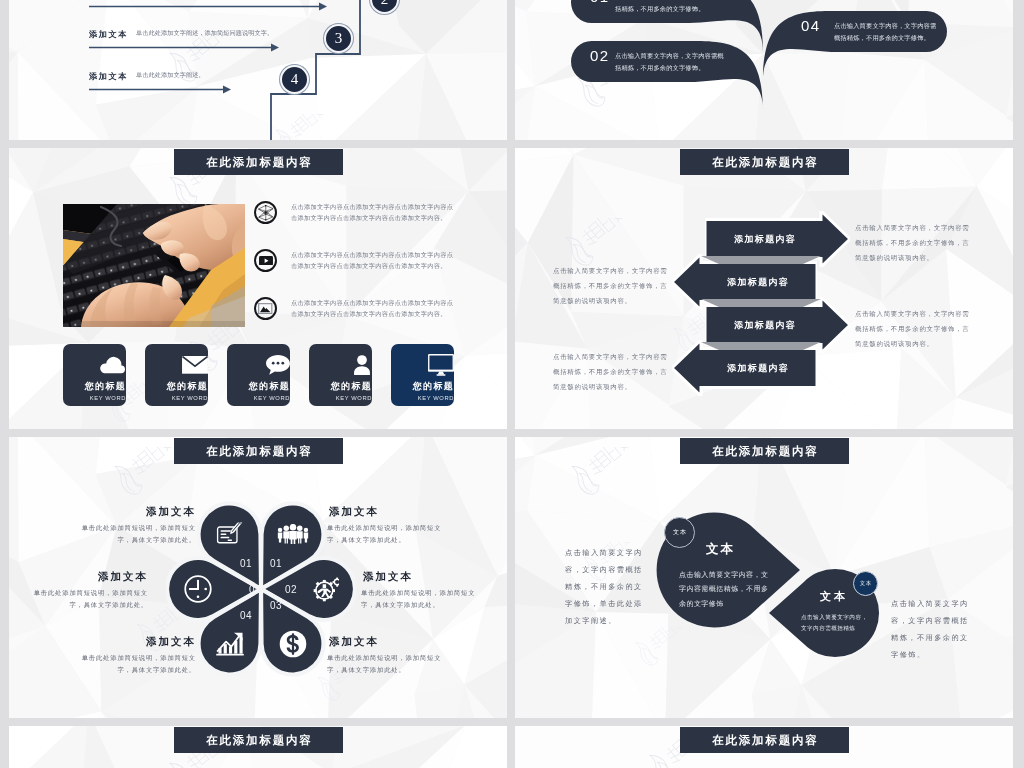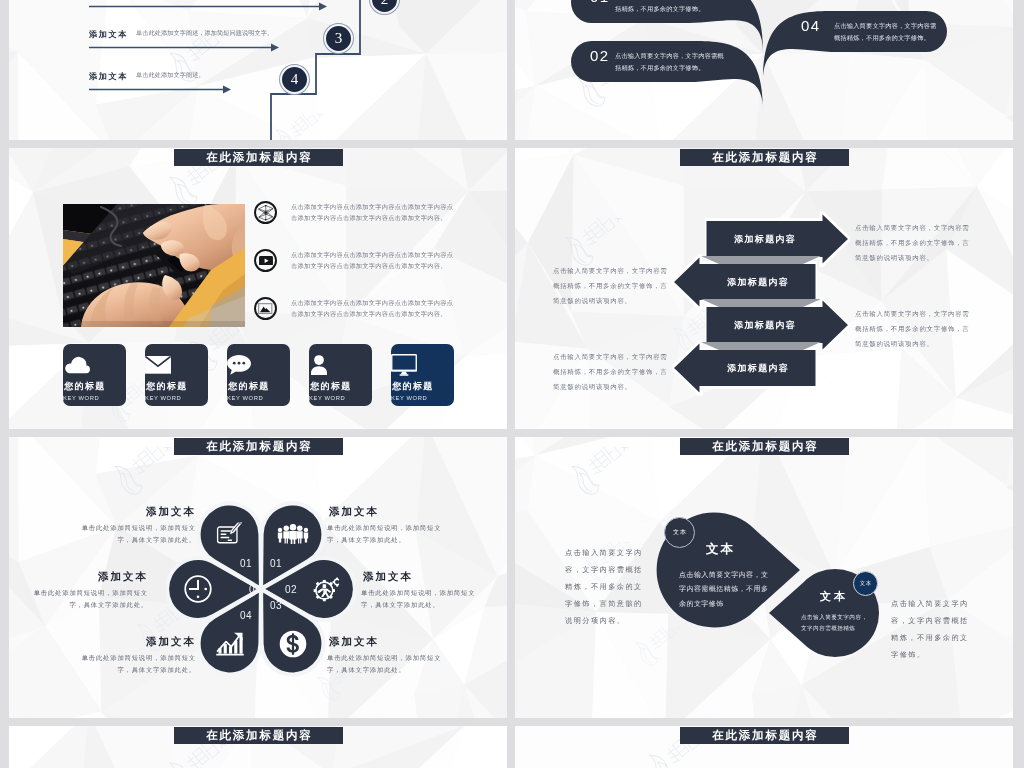--- a/index.html
+++ b/index.html
@@ -4,35 +4,35 @@
 <style>
   html,body{margin:0;padding:0;}
   body{width:1024px;height:768px;background:#dedee0;overflow:hidden;
        font-family:"Liberation Sans","DejaVu Sans",sans-serif;}
   .grid{position:absolute;left:9px;top:-141px;width:1005px;height:1196px;}
   .row{display:flex;gap:8px;height:281px;margin-bottom:8px;}
   .slide{position:relative;width:498px;height:281px;overflow:hidden;background:#f4f5f7;}
   .bg{position:absolute;left:0;top:0;width:498px;height:281px;}
   svg{display:block;}
   .abs{position:absolute;}
-  .titlebar{position:absolute;left:165px;top:1px;width:169px;height:17px;
+  .titlebar{position:absolute;left:165px;top:1px;width:169px;height:26px;
             background:#2c3444;display:flex;align-items:center;justify-content:center;}
   .titlebar span{color:#fff;font-size:11.5px;letter-spacing:1.8px;font-weight:bold;
                  text-indent:1.8px;}
   .wm{position:absolute;pointer-events:none;}
 
   
   .s3photo{position:absolute;left:54px;top:56px;width:182px;height:123px;overflow:hidden;}
   .s3bul{position:absolute;display:flex;align-items:flex-start;}
   .s3ico{width:23px;height:23px;border:2px solid #15171b;border-radius:50%;
          display:flex;align-items:center;justify-content:center;box-sizing:border-box;
          flex:0 0 23px;}
   .s3txt{font-size:6.2px;line-height:1.78;color:#6f7581;width:163px;letter-spacing:.3px;}
   .card{position:absolute;top:196px;width:63px;height:62px;border-radius:7px;
-        background:#2c3444;display:flex;flex-direction:column;align-items:flex-start;}
+        background:#2c3444;display:flex;flex-direction:column;align-items:flex-end;}
   .card.hl{background:#13335c;}
   .cardic{height:30px;display:flex;align-items:center;justify-content:center;margin-top:6px;}
   .cardt{color:#fff;font-size:9px;letter-spacing:1.3px;text-indent:1.3px;font-weight:bold;}
   .cards{color:#e0e4ea;font-size:5.8px;letter-spacing:.6px;margin-top:2px;font-family:"Liberation Sans",sans-serif;}
 
   
   .s4arrow{position:absolute;}
   .s4arrow .lbl{position:absolute;inset:0;display:flex;align-items:center;justify-content:center;
         color:#fff;font-size:9px;font-weight:bold;letter-spacing:1.3px;text-indent:1.3px;}
   .s4arrow.L .lbl{padding-left:26px;}
@@ -767,21 +767,21 @@
         <div class="s6badge" style="left:149px;top:80px;width:31px;height:31px;background:#2c3444;box-sizing:border-box;border:1px solid #b4bbc8;font-size:6px;letter-spacing:.8px;text-indent:.8px;">
           <span>文本</span>
         </div>
         <div class="s6badge" style="left:338px;top:134px;width:25px;height:25px;background:#12335c;border:1px solid #c8cedb;box-sizing:border-box;font-size:5.4px;letter-spacing:.7px;text-indent:.7px;">
           <span>文本</span>
         </div>
         <div class="s6bigt" style="left:191px;top:104px;">文本</div>
         <div class="s6body" style="left:164px;top:131px;width:91px;">点击输入简要文字内容，文字内容需概括精炼，不用多余的文字修饰</div>
         <div class="s6bigt" style="left:305px;top:152px;font-size:11px;letter-spacing:3px;">文本</div>
         <div class="s6body" style="left:286px;top:175px;width:70px;font-size:5.6px;line-height:1.9;">点击输入简要文字内容，文字内容需概括精炼</div>
-        <div class="s6p" style="left:50px;top:108px;width:79px;">点击输入简要文字内容，文字内容需概括精炼，不用多余的文字修饰，言简意骸的说明分项内容。</div>
+        <div class="s6p" style="left:50px;top:108px;width:79px;">点击输入简要文字内容，文字内容需概括精炼，不用多余的文字修饰，单击此处添加文字阐述。</div>
         <div class="s6p" style="left:376px;top:159px;width:79px;">点击输入简要文字内容，文字内容需概括精炼，不用多余的文字修饰。</div>
       </div>
 </div>
 <div class="row">
 <div class="slide">
         <div class="bg">
           <svg width="498" height="281" viewBox="500 320 620 350" preserveAspectRatio="none">
             <use href="#lp"></use>
           </svg>
         </div>

